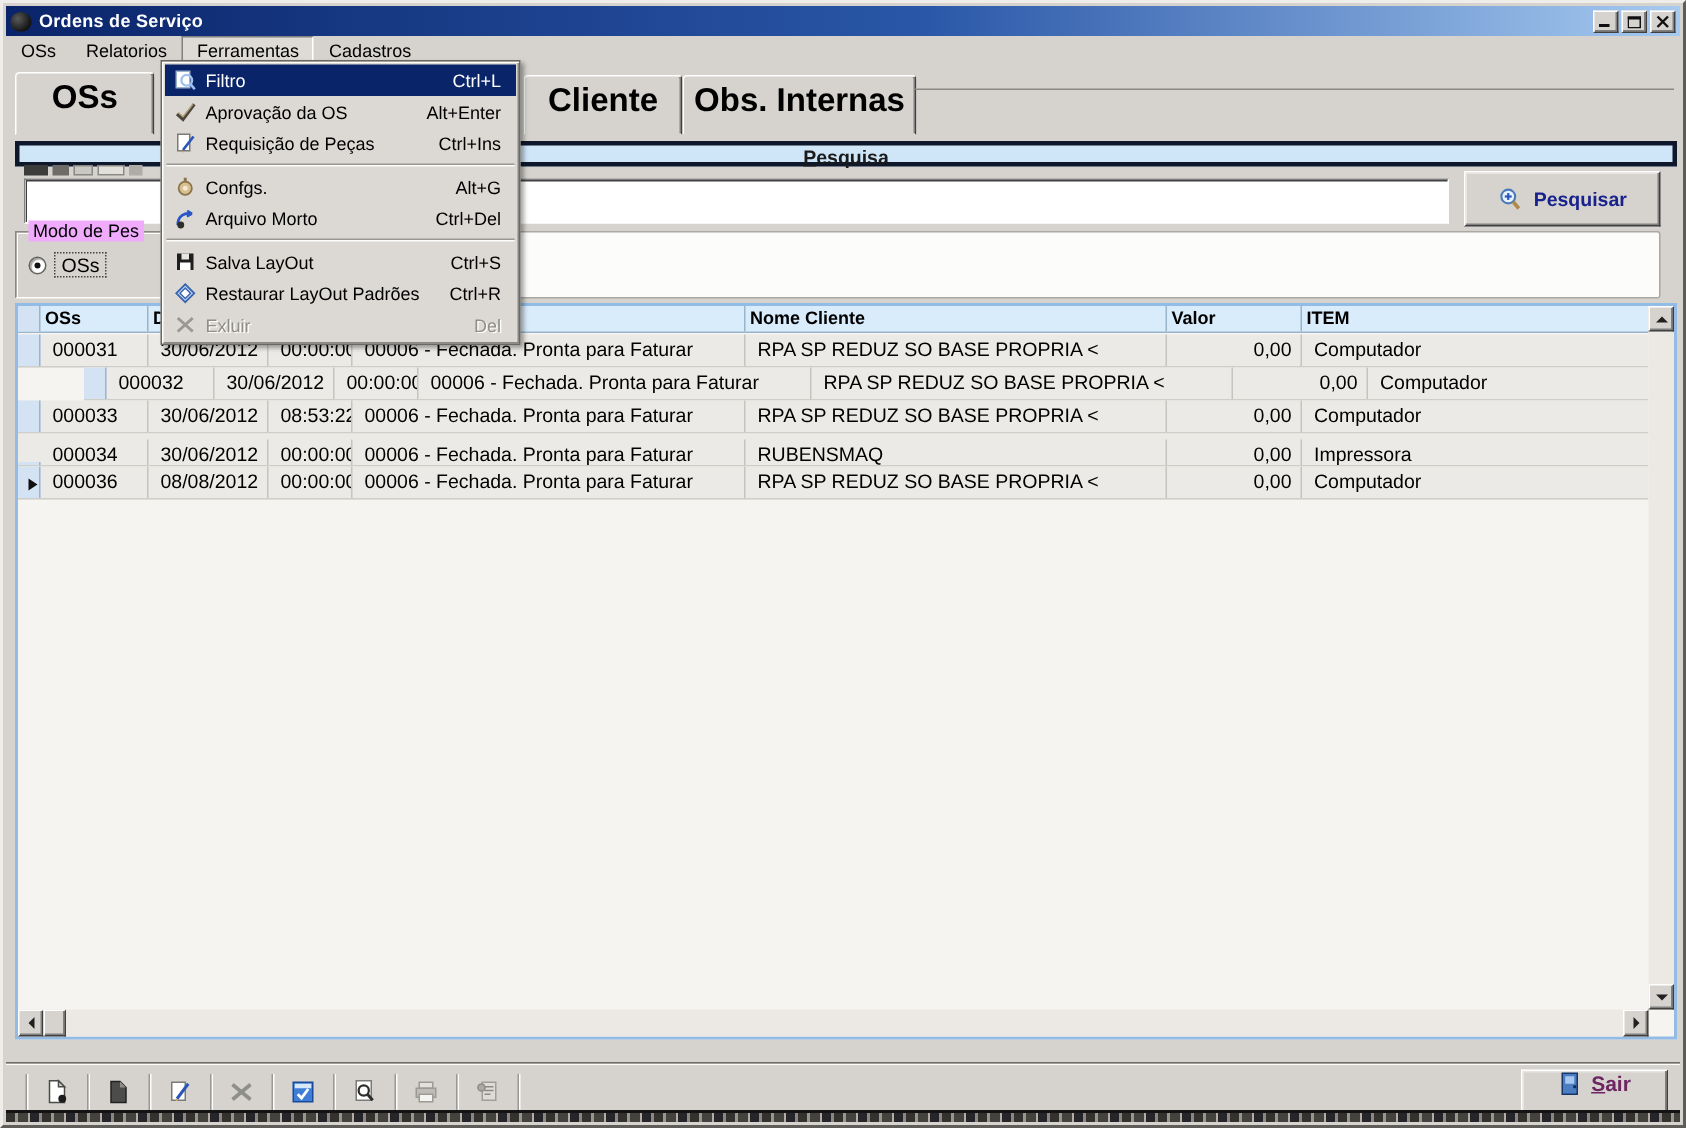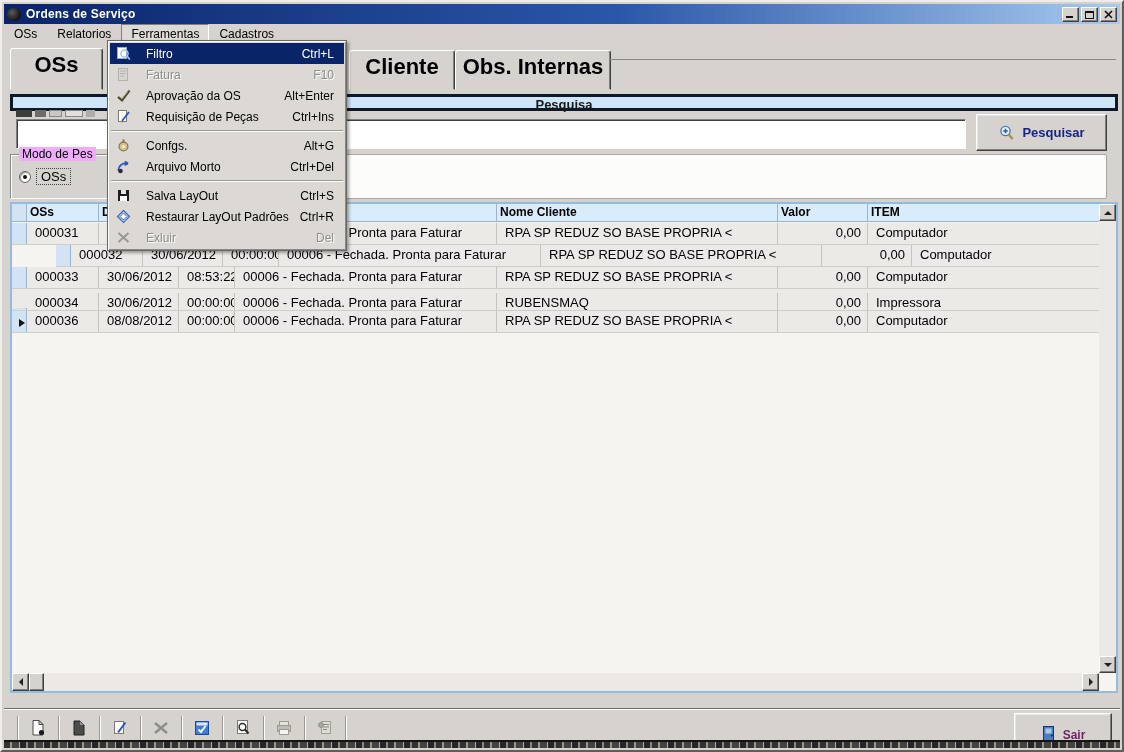--- a/index.html
+++ b/index.html
@@ -97,34 +97,34 @@
   .arr-r { width:0;height:0;border-left:4px solid #202020;border-top:4px solid transparent;border-bottom:4px solid transparent; }
   
   .toolbar { position:absolute; left:2px; top:706px; right:2px; height:38px;
     border-top:1px solid #6e6c68; box-shadow:inset 0 1px 0 #fdfdfc; background:#d6d3ce;
     display:flex; align-items:center; padding-left:10px; }
   .tbtn { width:34px; height:28px; display:flex; align-items:center; justify-content:center; }
   .tsep { width:1px; height:24px; background:#9a9894; box-shadow:1px 0 0 #fdfdfc; margin:0 3px; }
   .btn-sair { position:absolute; right:8px; top:4px; width:98px; height:30px;
     background:#d6d3ce; border:1px solid; border-color:#fff #404040 #404040 #fff;
     box-shadow:inset -1px -1px 0 #808080, inset 1px 1px 0 #e8e6e2;
-    display:flex; align-items:flex-end; justify-content:center; gap:6px;
-    font-size:12px; font-weight:bold; color:#6e2563; }
+    display:flex; align-items:flex-start; justify-content:center; gap:6px;
+    font-size:14px; font-weight:bold; color:#6e2563; }
   .btn-sair .fl { text-decoration:underline; }
   .status-strip { position:absolute; left:2px; bottom:2px; right:2px; height:8px;
     border-top:2px solid #141414;
     background:repeating-linear-gradient(90deg,#34322e 0 6px,#9a968c 6px 8px,#44423e 8px 15px,#b2aea4 15px 16px,#26262a 16px 22px,#8a8880 22px 24px); }
   
   .menu-popup { position:absolute; left:105px; top:38px; width:240px; z-index:50;
     background:#dcd9d4; border:1px solid #6a6865;
     box-shadow:inset 1px 1px 0 #fdfdfc, inset -1px -1px 0 #8a8884, 2px 2px 3px rgba(0,0,0,.35);
     padding:2px; font-size:12px; }
   .mi { height:21px; display:flex; align-items:center; padding:0 2px; }
   .mi-icon { width:22px; flex:0 0 auto; display:flex; align-items:center; justify-content:center; }
-  .mi-label { margin-left:12px; white-space:nowrap; }
+  .mi-label { margin-left:3px; white-space:nowrap; }
   .mi-short { margin-left:auto; padding-right:8px; white-space:nowrap; }
   .mi.hl { background:#0a246a; color:#fff; }
   .mi.disabled { color:#908e89; text-shadow:1px 1px 0 #fdfdfc; }
   .menu-sep { height:0; border-top:1px solid #9a9894; border-bottom:1px solid #fdfdfc; margin:3px 1px; }
   svg { display:block; }
 </style>
 </head>
 <body>
 
 <div class="window">
@@ -366,32 +366,20 @@
       <span class="mi-icon">
         <svg width="15" height="15">
             <rect x="1.5" y="1.5" width="9" height="11" fill="#fff" stroke="#9ab0cc"></rect>
             <circle cx="8.5" cy="7.5" r="3.6" fill="none" stroke="#9ec2f0" stroke-width="1.5"></circle>
             <line x1="11" y1="10" x2="13.8" y2="13.5" stroke="#9ec2f0" stroke-width="1.8"></line>
           </svg>
       </span>
       <span class="mi-label">Filtro</span>
       <span class="mi-short">Ctrl+L</span>
     </div>
-    <div class="mi disabled">
-      <span class="mi-icon" style="opacity:.5">
-        <svg width="15" height="15">
-            <rect x="2.5" y="1.5" width="9" height="12" fill="#d6d3ce" stroke="#8e8c87"></rect>
-            <line x1="4" y1="4" x2="10" y2="4" stroke="#8e8c87"></line>
-            <line x1="4" y1="6.5" x2="10" y2="6.5" stroke="#8e8c87"></line>
-            <line x1="4" y1="9" x2="8" y2="9" stroke="#8e8c87"></line>
-          </svg>
-      </span>
-      <span class="mi-label">Fatura</span>
-      <span class="mi-short">F10</span>
-    </div>
     <div class="mi">
       <span class="mi-icon">
         <svg width="15" height="15">
             <path d="M2 9 L6 12.5 L13.5 2.5" stroke="#4a463c" stroke-width="2.2" fill="none"></path>
             <path d="M2.8 8 L6 10.8 L12.6 2.6" stroke="#b6a274" stroke-width="1" fill="none"></path>
           </svg>
       </span>
       <span class="mi-label">Aprovação da OS</span>
       <span class="mi-short">Alt+Enter</span>
     </div>

